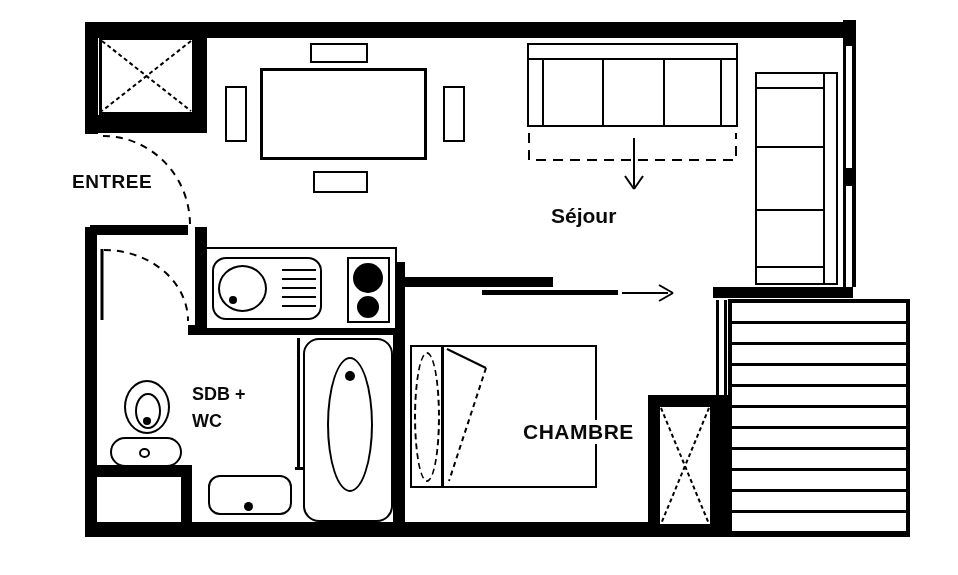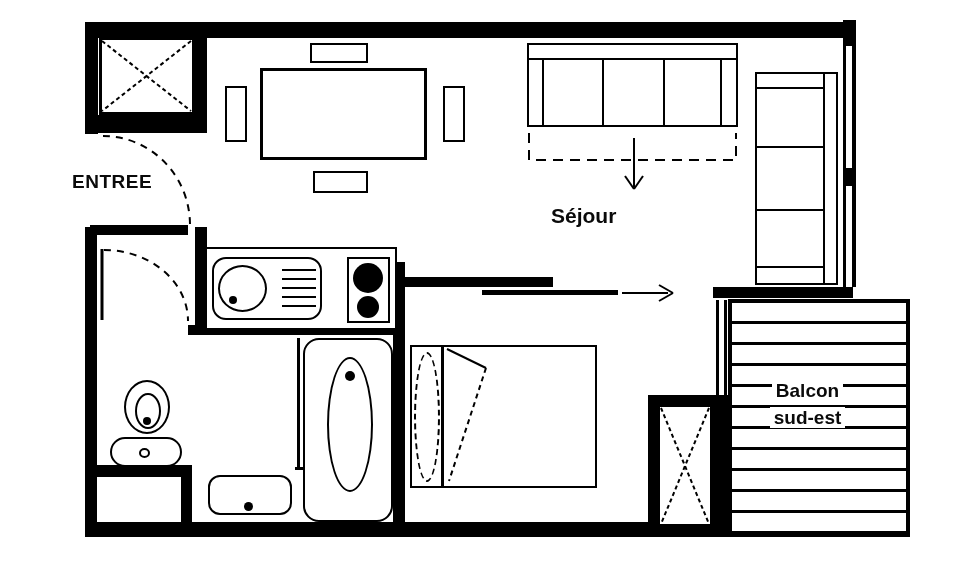--- a/index.html
+++ b/index.html
@@ -46,24 +46,20 @@
   <div class="wall" style="left:843px;top:168px;width:13px;height:18px;"></div>
   <div class="wall" style="left:482px;top:290px;width:136px;height:5px;"></div>
 
   <div class="wall" style="left:843px;top:46px;width:3px;height:241px;"></div>
   <div class="wall" style="left:852px;top:46px;width:4px;height:241px;"></div>
   <div class="wall" style="left:716px;top:300px;width:3px;height:95px;"></div>
   <div class="wall" style="left:724px;top:300px;width:3px;height:95px;"></div>
 
   <div class="box" style="left:728px;top:299px;width:182px;height:238px;border-width:4px;"></div>
   <div class="slats"></div>
-  <div class="balcony-label">
-    <span>Balcon</span><br>
-    <span>sud-est</span>
-  </div>
 
   <div class="box" style="left:99px;top:37px;width:96px;height:78px;"></div>
   <div class="box" style="left:657px;top:404px;width:56px;height:123px;"></div>
 
   <div class="box" style="left:260px;top:68px;width:167px;height:92px;"></div>
   <div class="thin" style="left:310px;top:43px;width:58px;height:20px;"></div>
   <div class="thin" style="left:313px;top:171px;width:55px;height:22px;"></div>
   <div class="thin" style="left:225px;top:86px;width:22px;height:56px;"></div>
   <div class="thin" style="left:443px;top:86px;width:22px;height:56px;"></div>
 
@@ -131,14 +127,19 @@
     <line x1="622" y1="293" x2="668" y2="293" stroke="#000" stroke-width="2"></line>
     <line x1="659" y1="285" x2="673" y2="293" stroke="#000" stroke-width="2"></line>
     <line x1="659" y1="301" x2="673" y2="293" stroke="#000" stroke-width="2"></line>
 
     <line x1="447" y1="349" x2="486" y2="368" stroke="#000" stroke-width="2"></line>
     <line x1="486" y1="368" x2="449" y2="481" stroke="#000" stroke-width="2" stroke-dasharray="5,4"></line>
   </svg>
 
   <div class="lbl" style="left:72px;top:171px;font-size:19px;letter-spacing:0.5px;text-align:center;">ENTREE</div>
   <div class="lbl" style="left:551px;top:204px;font-size:21px;">Séjour</div>
+  <div class="lbl" style="left:192px;top:381px;font-size:18px;line-height:27px;">
+    <span style="display:block;">SDB +</span>
+    <span style="display:block;">WC</span>
+  </div>
+  <div class="lbl" style="left:520px;top:420px;font-size:21px;letter-spacing:0.5px;background:#fff;padding:0 3px;">CHAMBRE</div>
 
 </div>
 
 </body></html>

